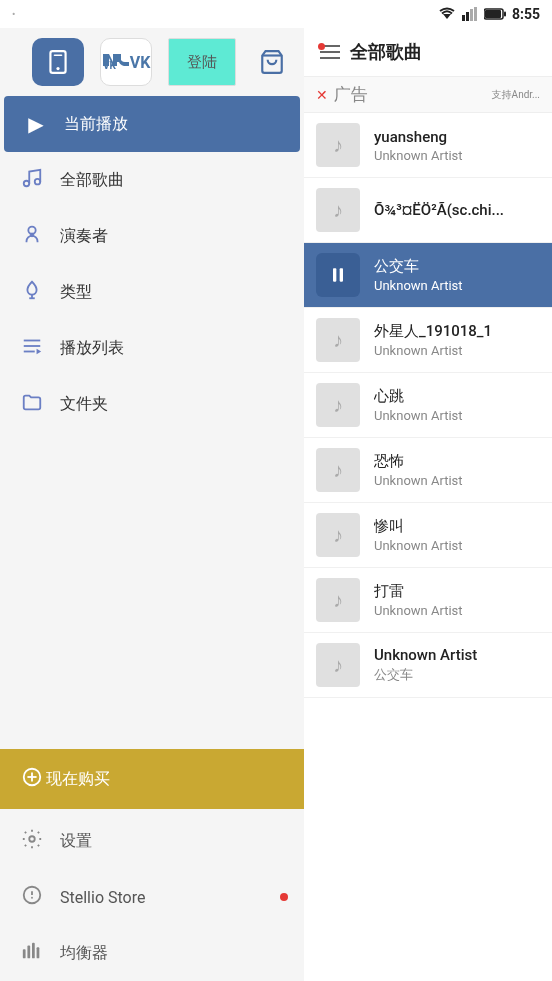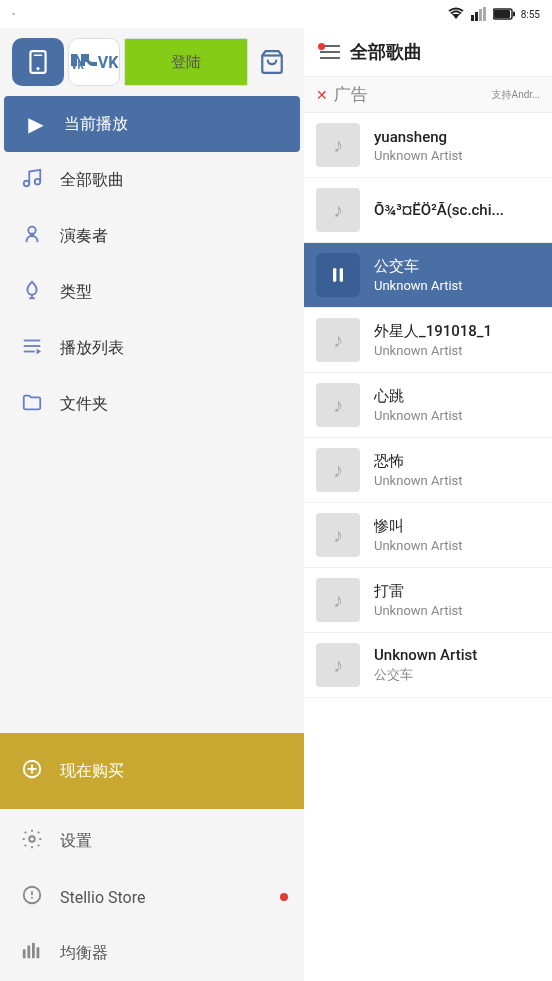--- a/index.html
+++ b/index.html
@@ -52,22 +52,23 @@
       flex-direction: column;
       height: 100%;
       overflow: hidden;
     }
 
     
     .sidebar-topbar {
       display: flex;
       align-items: flex-start;
       padding: 10px 12px;
-      gap: 4px;
+      gap: 16px;
       background: #f5f5f5;
+      margin-left: 20px;
     }
     .icon-btn {
       border-radius: 8px;
       display: flex;
       align-items: center;
       justify-content: center;
       cursor: pointer;
     }
     .icon-btn-phone {
       width: 52px; height: 48px;
@@ -75,21 +76,21 @@
       border-radius: 10px;
     }
     .icon-btn-vk {
       width: 52px; height: 48px;
       background: #fff;
       border-radius: 10px;
       border: 1px solid #ddd;
     }
     .icon-btn-login {
       flex: 1; height: 48px;
-      background: #84cc16;
+      background: #5eead4;
       border-radius: 2px;
       border: 1px solid #ddd;
       font-size: 15px;
       color: #333;
     }
     .icon-btn-cart {
       width: 40px; height: 48px;
       background: transparent;
     }
 
@@ -121,22 +122,22 @@
     }
     .nav-spacer {
       flex: 1;
     }
 
     
     .buy-now {
       display: flex;
       align-items: center;
       padding: 0 20px;
-      height: 76px;
-      gap: 16px;
+      height: 60px;
+      gap: 2px;
       cursor: pointer;
       background: #c9a832;
       margin: 4px 0;
       font-size: 16px;
       color: #fff;
     }
     .buy-now .nav-icon {
       font-size: 20px;
       color: #fff;
       width: 24px;
@@ -315,21 +316,21 @@
       <rect x="4" y="5" width="3" height="9" fill="#222"></rect>
       <rect x="8" y="2" width="3" height="12" fill="#aaa"></rect>
       <rect x="12" y="0" width="3" height="14" fill="#aaa"></rect>
     </svg>
 
     <svg width="22" height="12" viewBox="0 0 22 12">
       <rect x="0" y="1" width="19" height="10" rx="2" stroke="#222" stroke-width="1.5" fill="none"></rect>
       <rect x="1" y="2" width="16" height="8" rx="1" fill="#222"></rect>
       <rect x="20" y="3.5" width="2" height="5" rx="1" fill="#222"></rect>
     </svg>
-    <span style="font-size:10px;font-weight:400;color:#222;">8:55</span>
+    <span style="font-size:14px;font-weight:700;color:#222;">8:55</span>
   </div>
 </div>
 
 <div class="main-container">
 
   <div class="sidebar">
 
     <div class="sidebar-topbar">
       <div class="icon-btn icon-btn-phone">
         <svg width="26" height="26" viewBox="0 0 24 24" fill="none">

